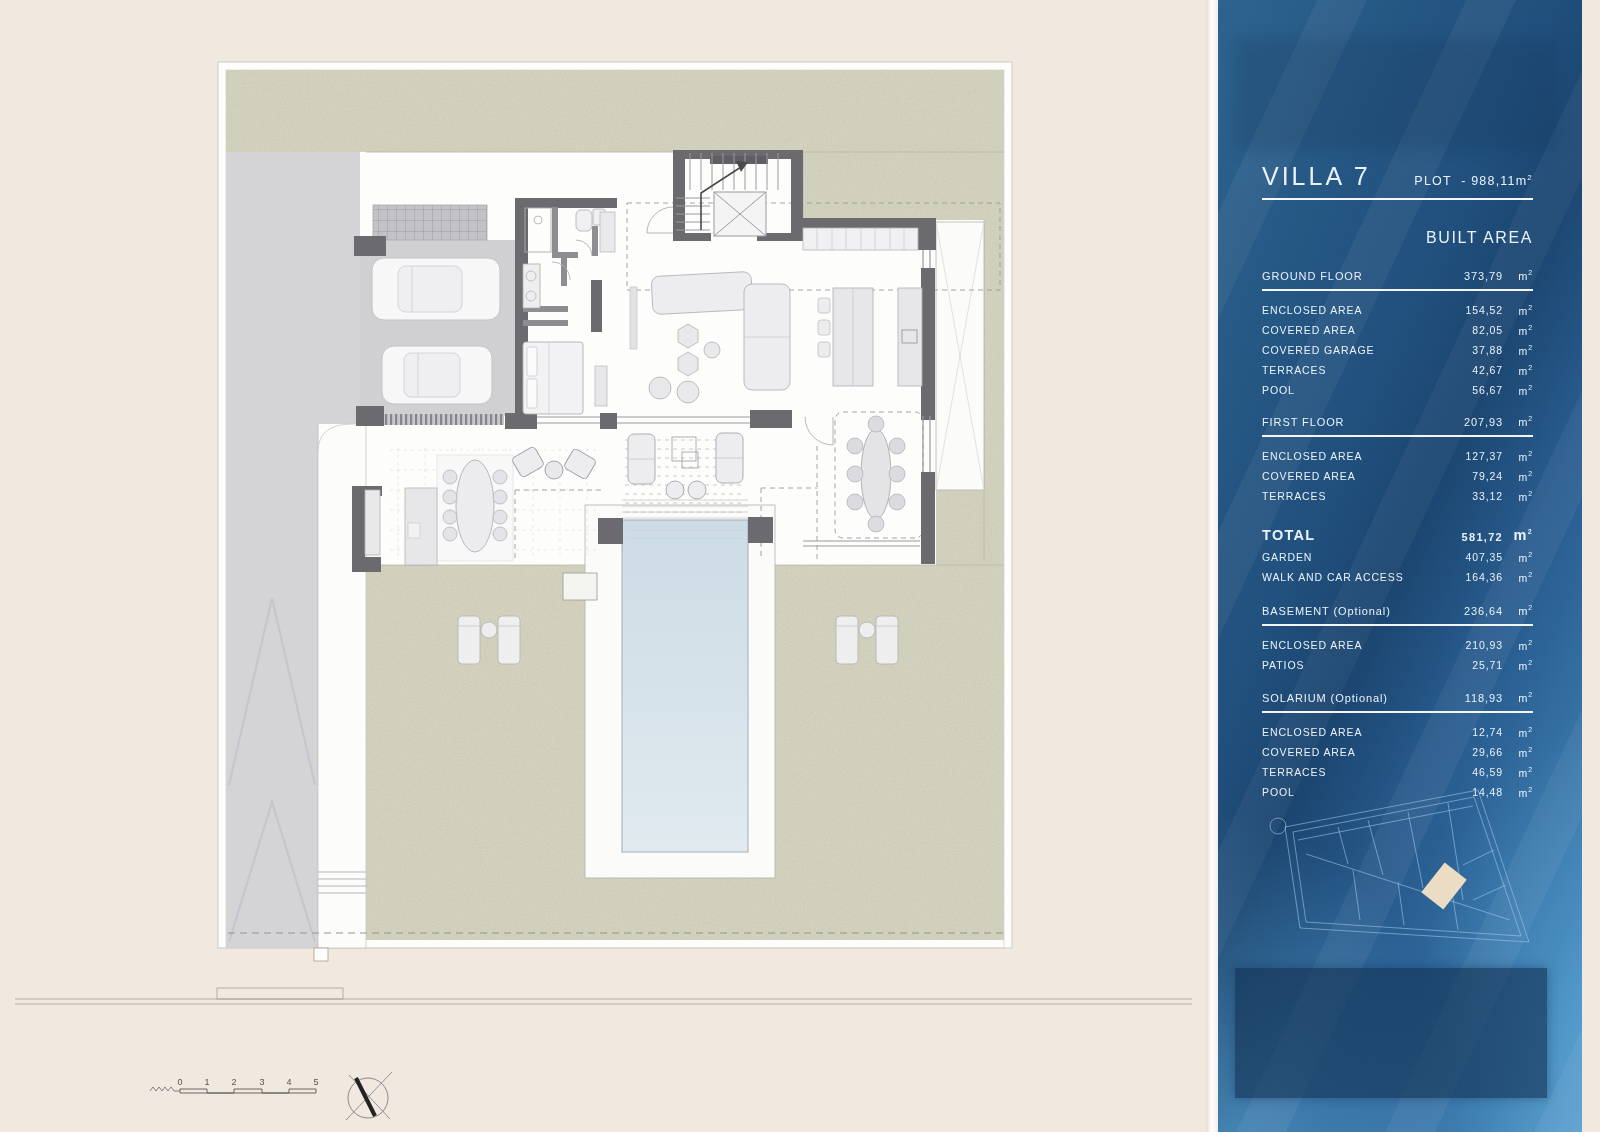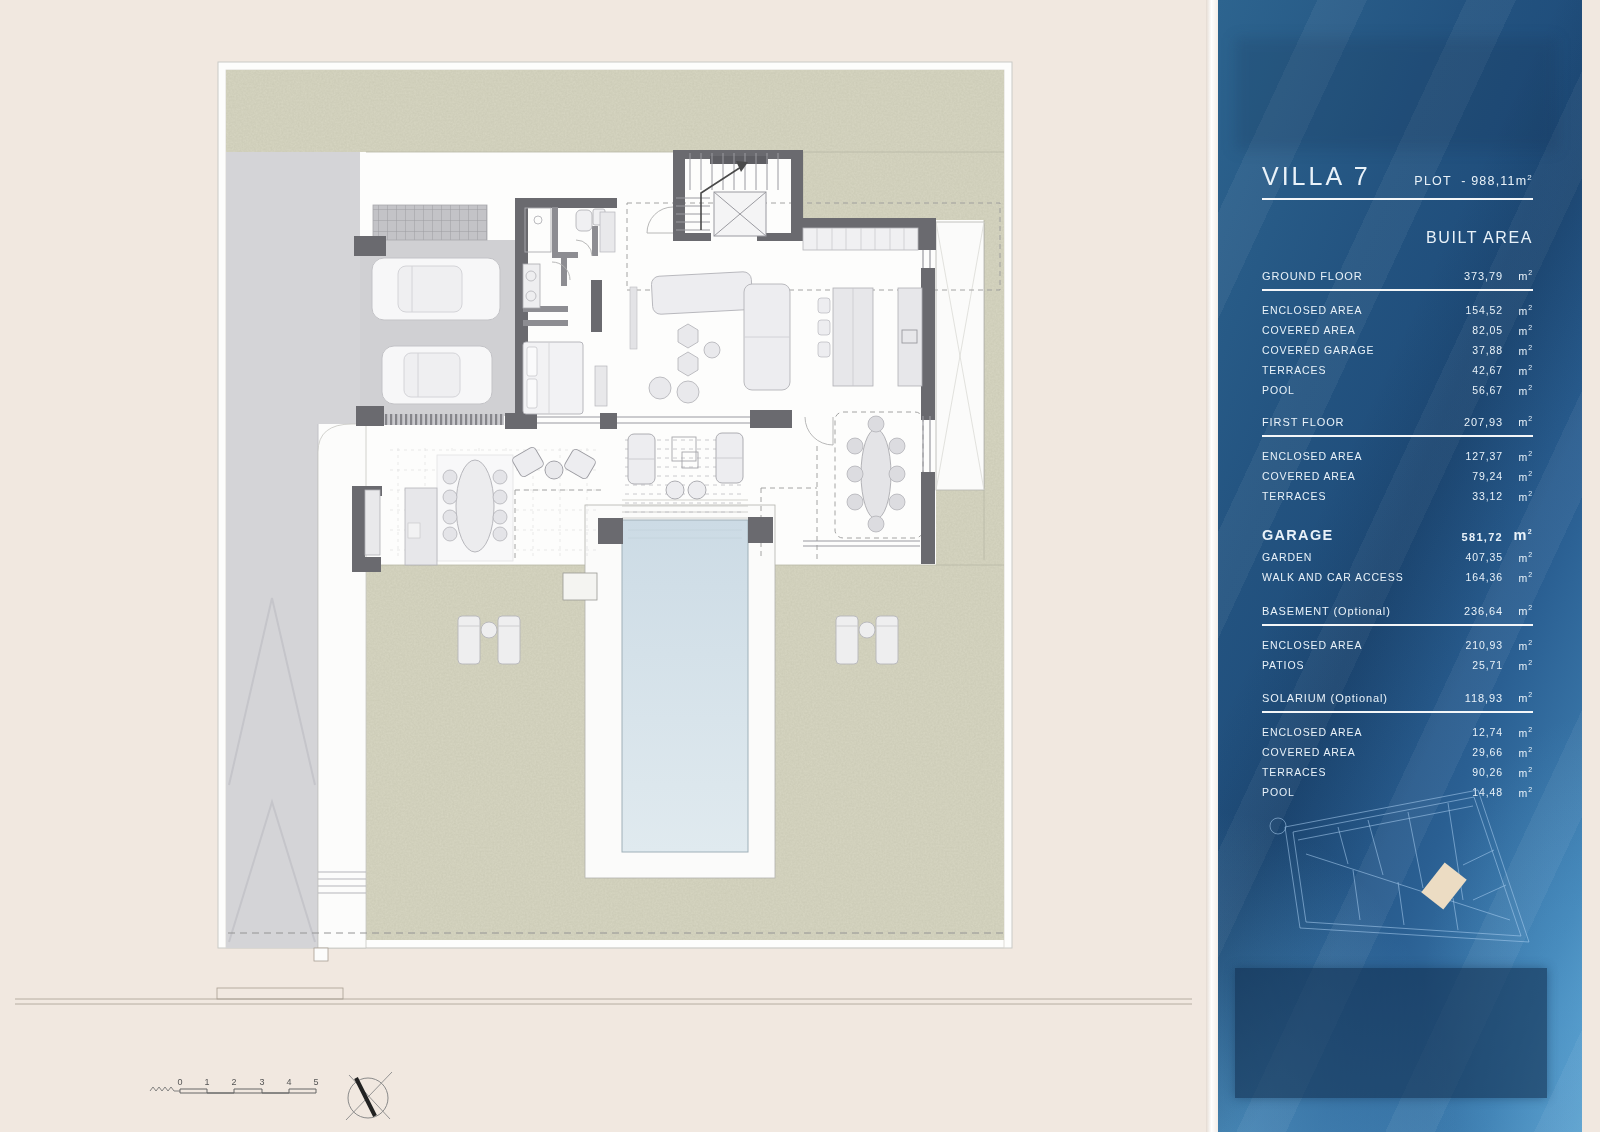--- a/index.html
+++ b/index.html
@@ -430,21 +430,21 @@
           <span class="val">79,24</span>
           <span class="unit">m<sup>2</sup></span>
         </div>
         <div class="sb-row row">
           <span class="lbl">TERRACES</span>
           <span class="val">33,12</span>
           <span class="unit">m<sup>2</sup></span>
         </div>
         <div class="sb-spacer" style="height: 13px;"></div>
         <div class="sb-row total">
-          <span class="lbl">GARAGE</span>
+          <span class="lbl">TOTAL</span>
           <span class="val">581,72</span>
           <span class="unit">m<sup>2</sup></span>
         </div>
         <div class="sb-row row">
           <span class="lbl">GARDEN</span>
           <span class="val">407,35</span>
           <span class="unit">m<sup>2</sup></span>
         </div>
         <div class="sb-row row">
           <span class="lbl">WALK AND CAR ACCESS</span>
@@ -478,21 +478,21 @@
           <span class="val">12,74</span>
           <span class="unit">m<sup>2</sup></span>
         </div>
         <div class="sb-row row">
           <span class="lbl">COVERED AREA</span>
           <span class="val">29,66</span>
           <span class="unit">m<sup>2</sup></span>
         </div>
         <div class="sb-row row">
           <span class="lbl">TERRACES</span>
-          <span class="val">90,26</span>
+          <span class="val">46,59</span>
           <span class="unit">m<sup>2</sup></span>
         </div>
         <div class="sb-row row">
           <span class="lbl">POOL</span>
           <span class="val">14,48</span>
           <span class="unit">m<sup>2</sup></span>
         </div>
       </div>
 
   <svg class="minimap" width="300" height="182" viewBox="0 0 300 182">

